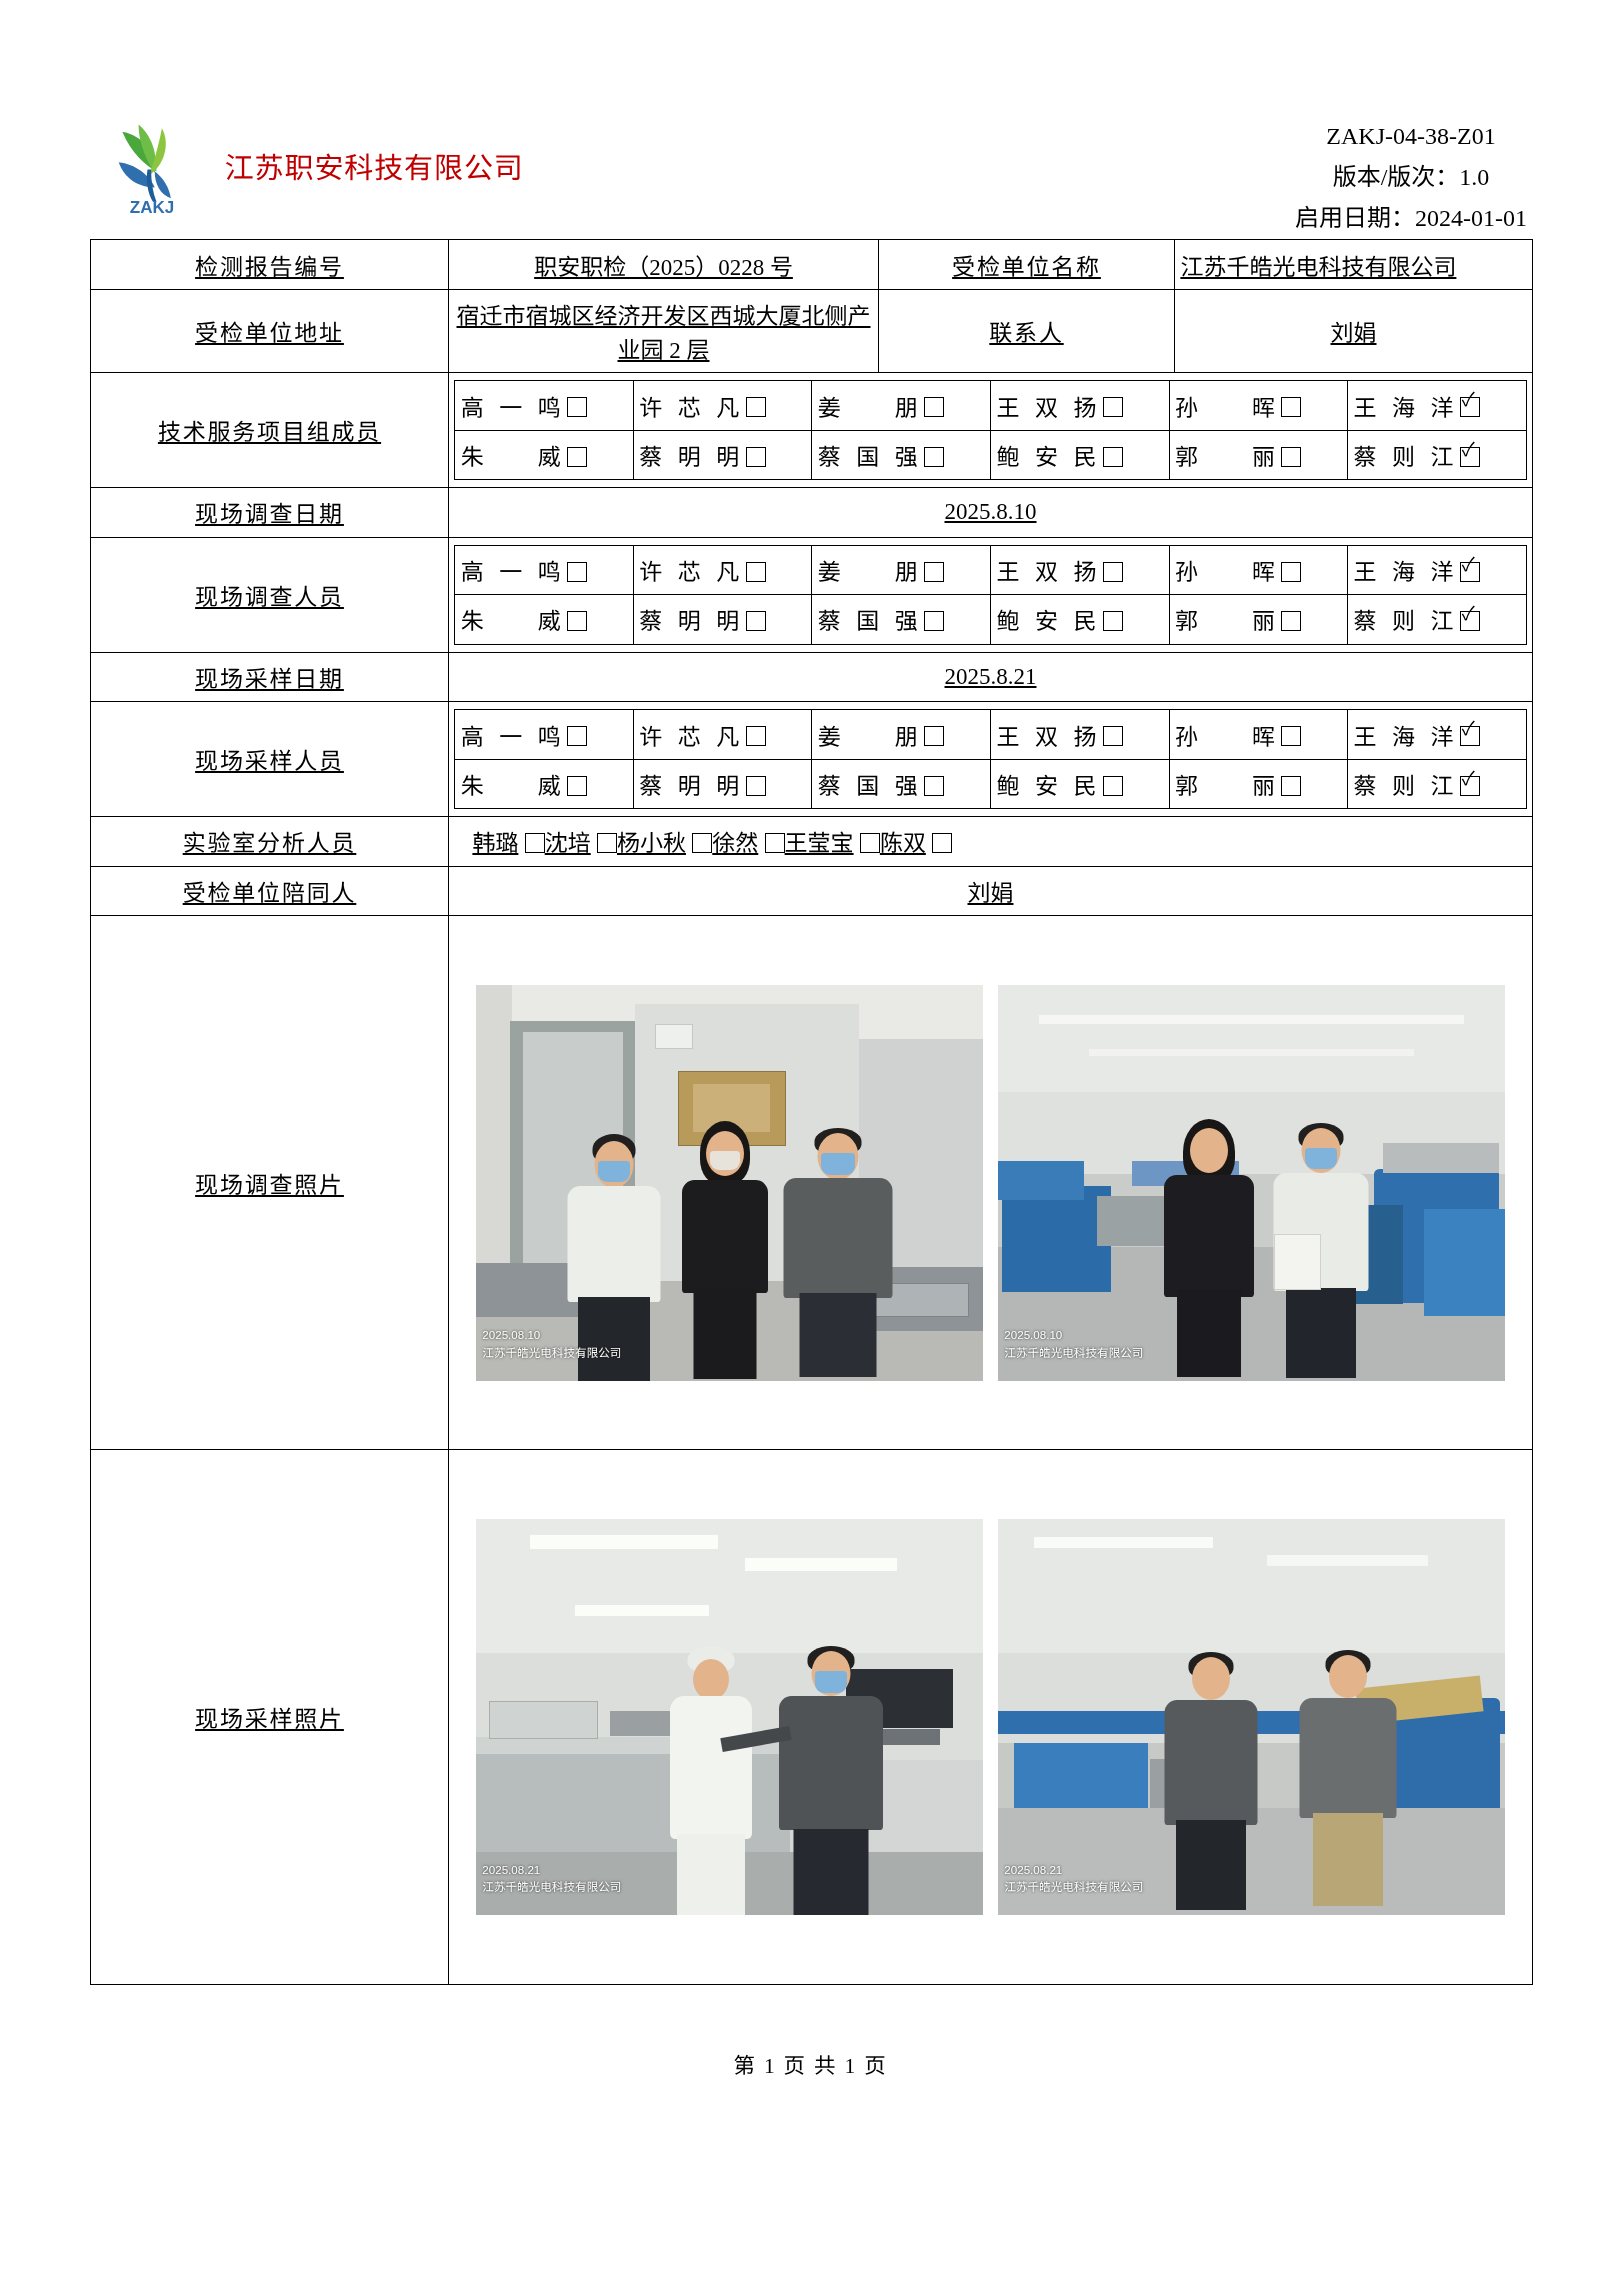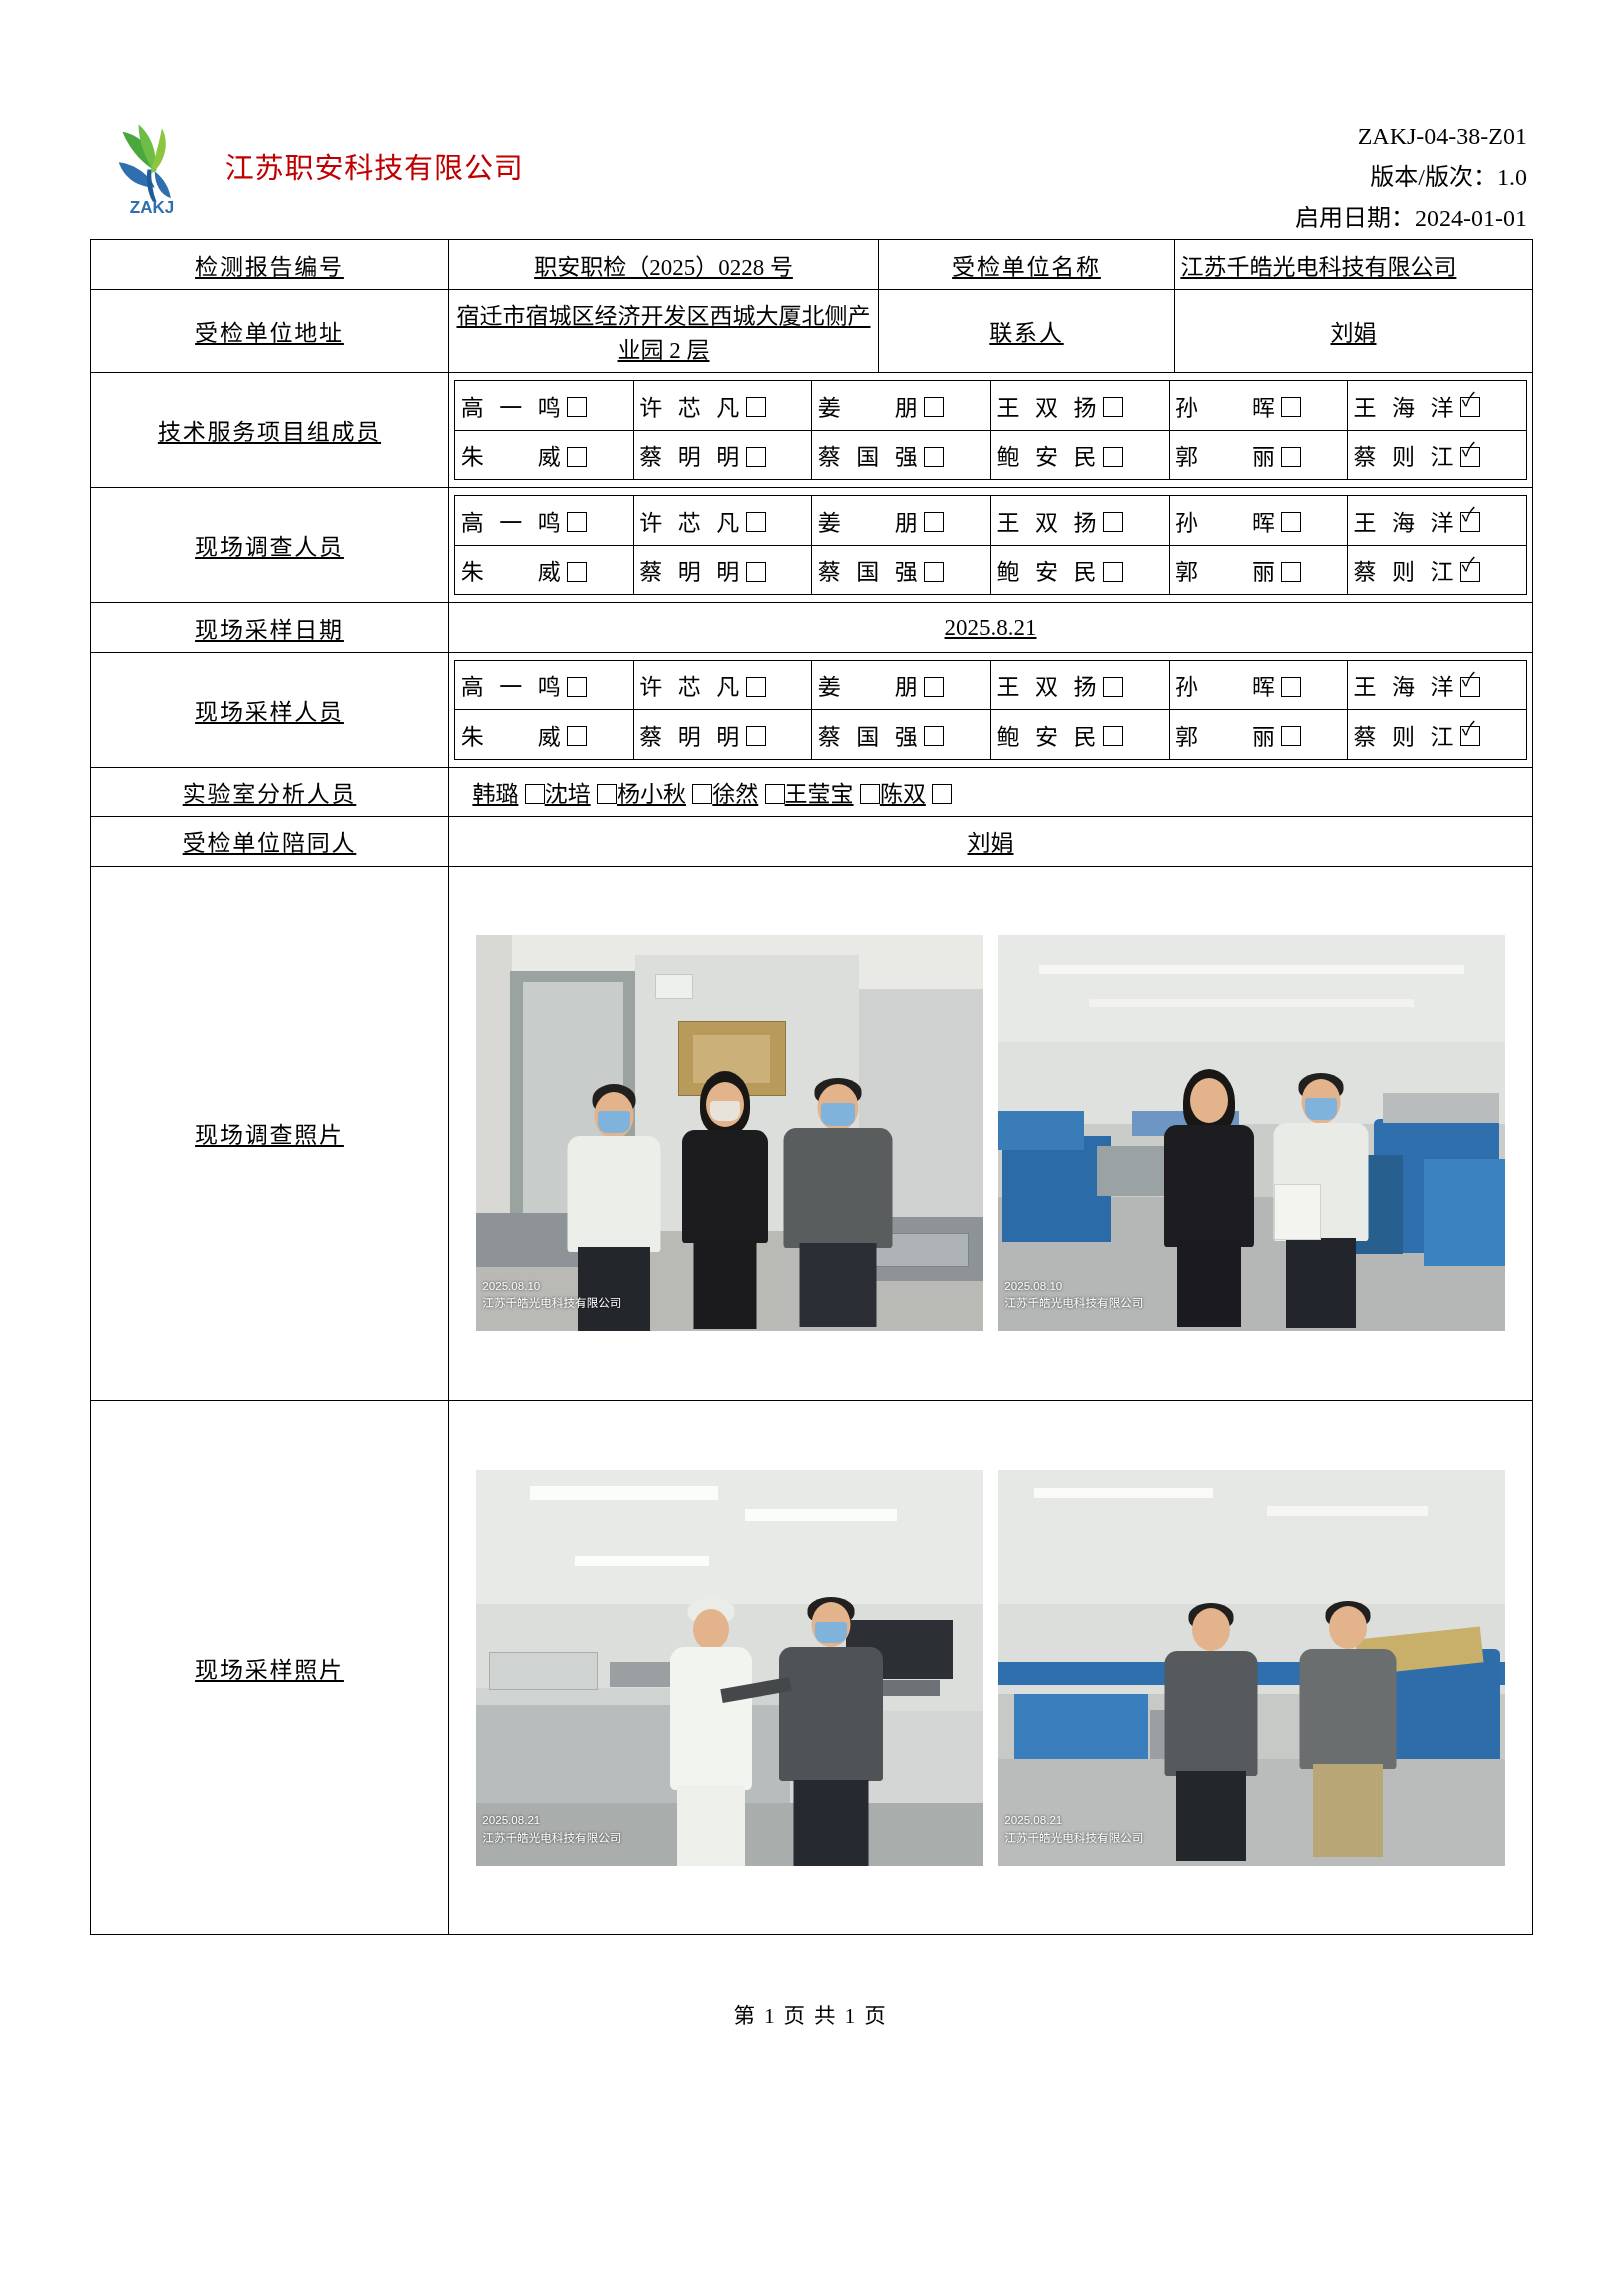--- a/index.html
+++ b/index.html
@@ -42,21 +42,21 @@
   }
   .logo svg { display:block; }
   .brand-name {
     font-size: 29px;
     color: #c00000;
     font-family: "Liberation Serif", serif;
     letter-spacing: 0.9px;
     white-space: nowrap;
   }
   .doc-meta {
-    text-align: right;
+    text-align: center;
     font-size: 24px;
     line-height: 1.72;
     font-family: "Liberation Serif", serif;
     padding-top: 3.6px;
   }
   .doc-meta div { white-space: nowrap; }
 
   
   .doc-title {
     text-align: center;
@@ -306,20 +306,24 @@
             <td><span class="nm-sp">蔡国强</span><span class="box"></span></td>
             <td><span class="nm-sp">鲍安民</span><span class="box"></span></td>
             <td><span class="nm-sp">郭丽</span><span class="box"></span></td>
             <td><span class="nm-sp">蔡则江</span><span class="box checked"></span></td>
           </tr>
         </tbody>
               </table>
       </td>
     </tr>
 
+    <tr>
+      <td class="lbl">现场调查日期</td>
+      <td colspan="3" class="ctr">2025.8.10</td>
+    </tr>
 
     <tr>
       <td class="lbl">现场调查人员</td>
       <td colspan="3">
         <table class="people">
           <tbody>
                   <tr>
             <td><span class="nm-sp">高一鸣</span><span class="box"></span></td>
             <td><span class="nm-sp">许芯凡</span><span class="box"></span></td>
             <td><span class="nm-sp">姜朋</span><span class="box"></span></td>

